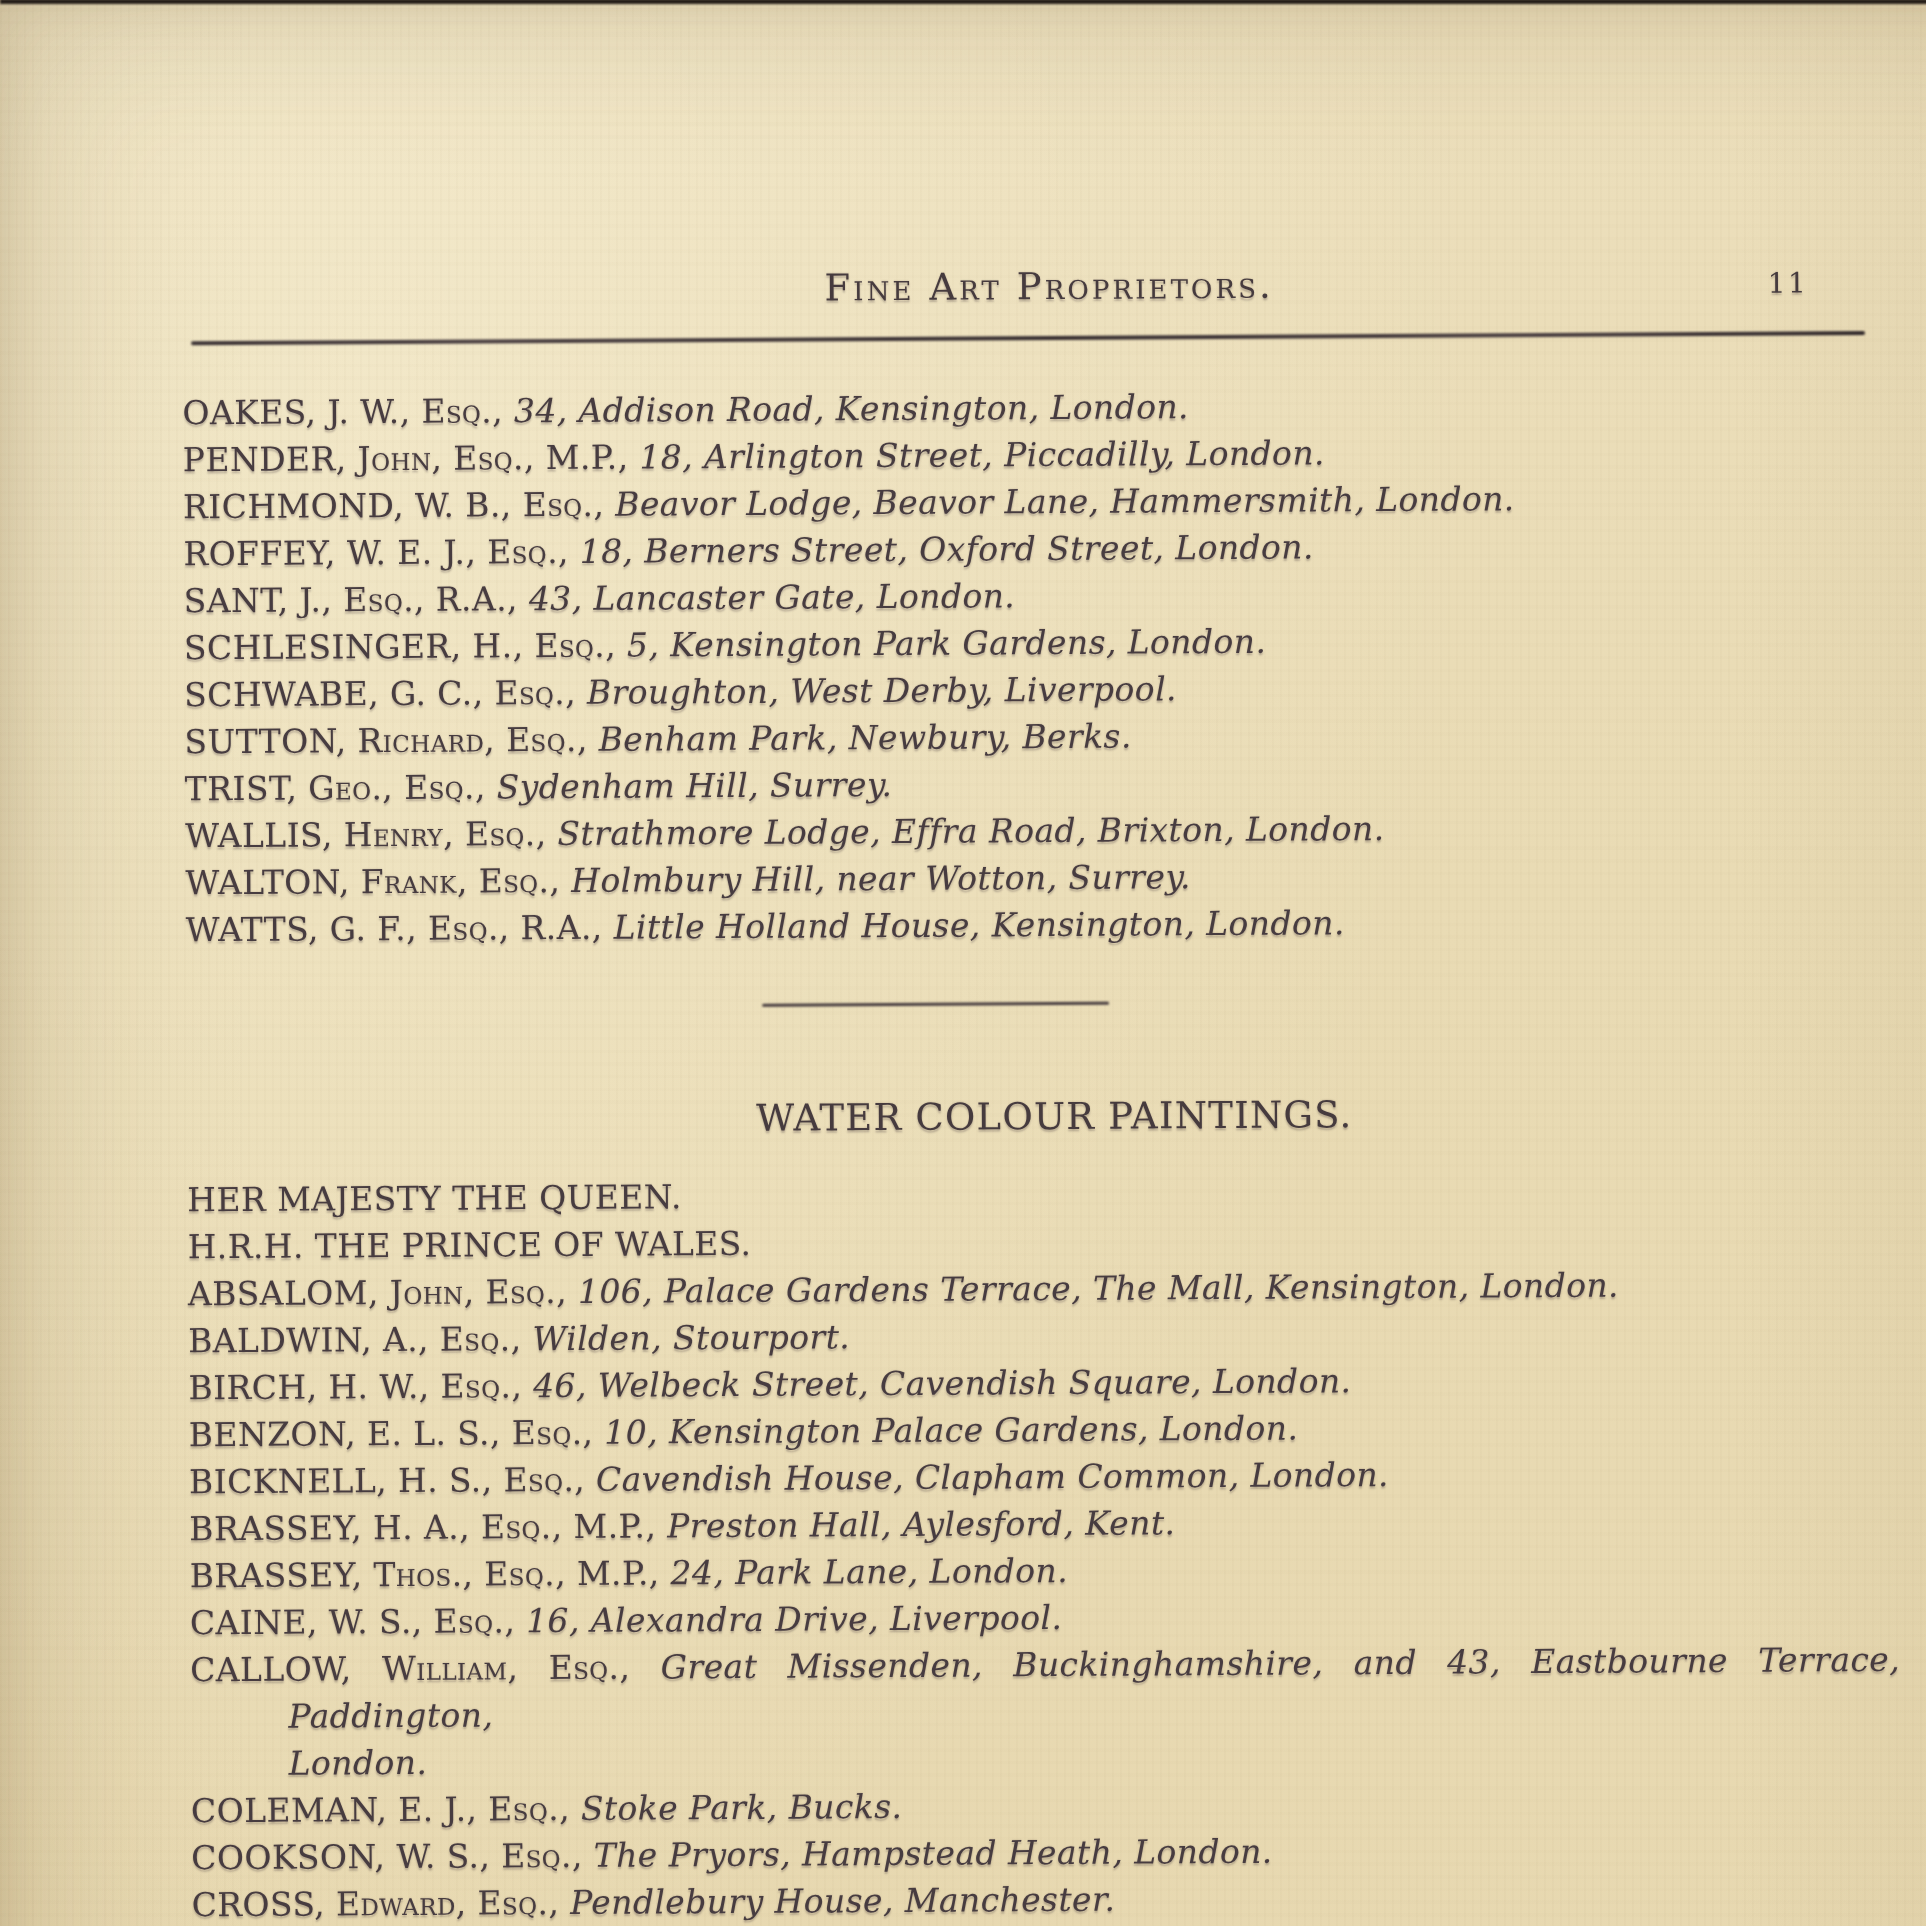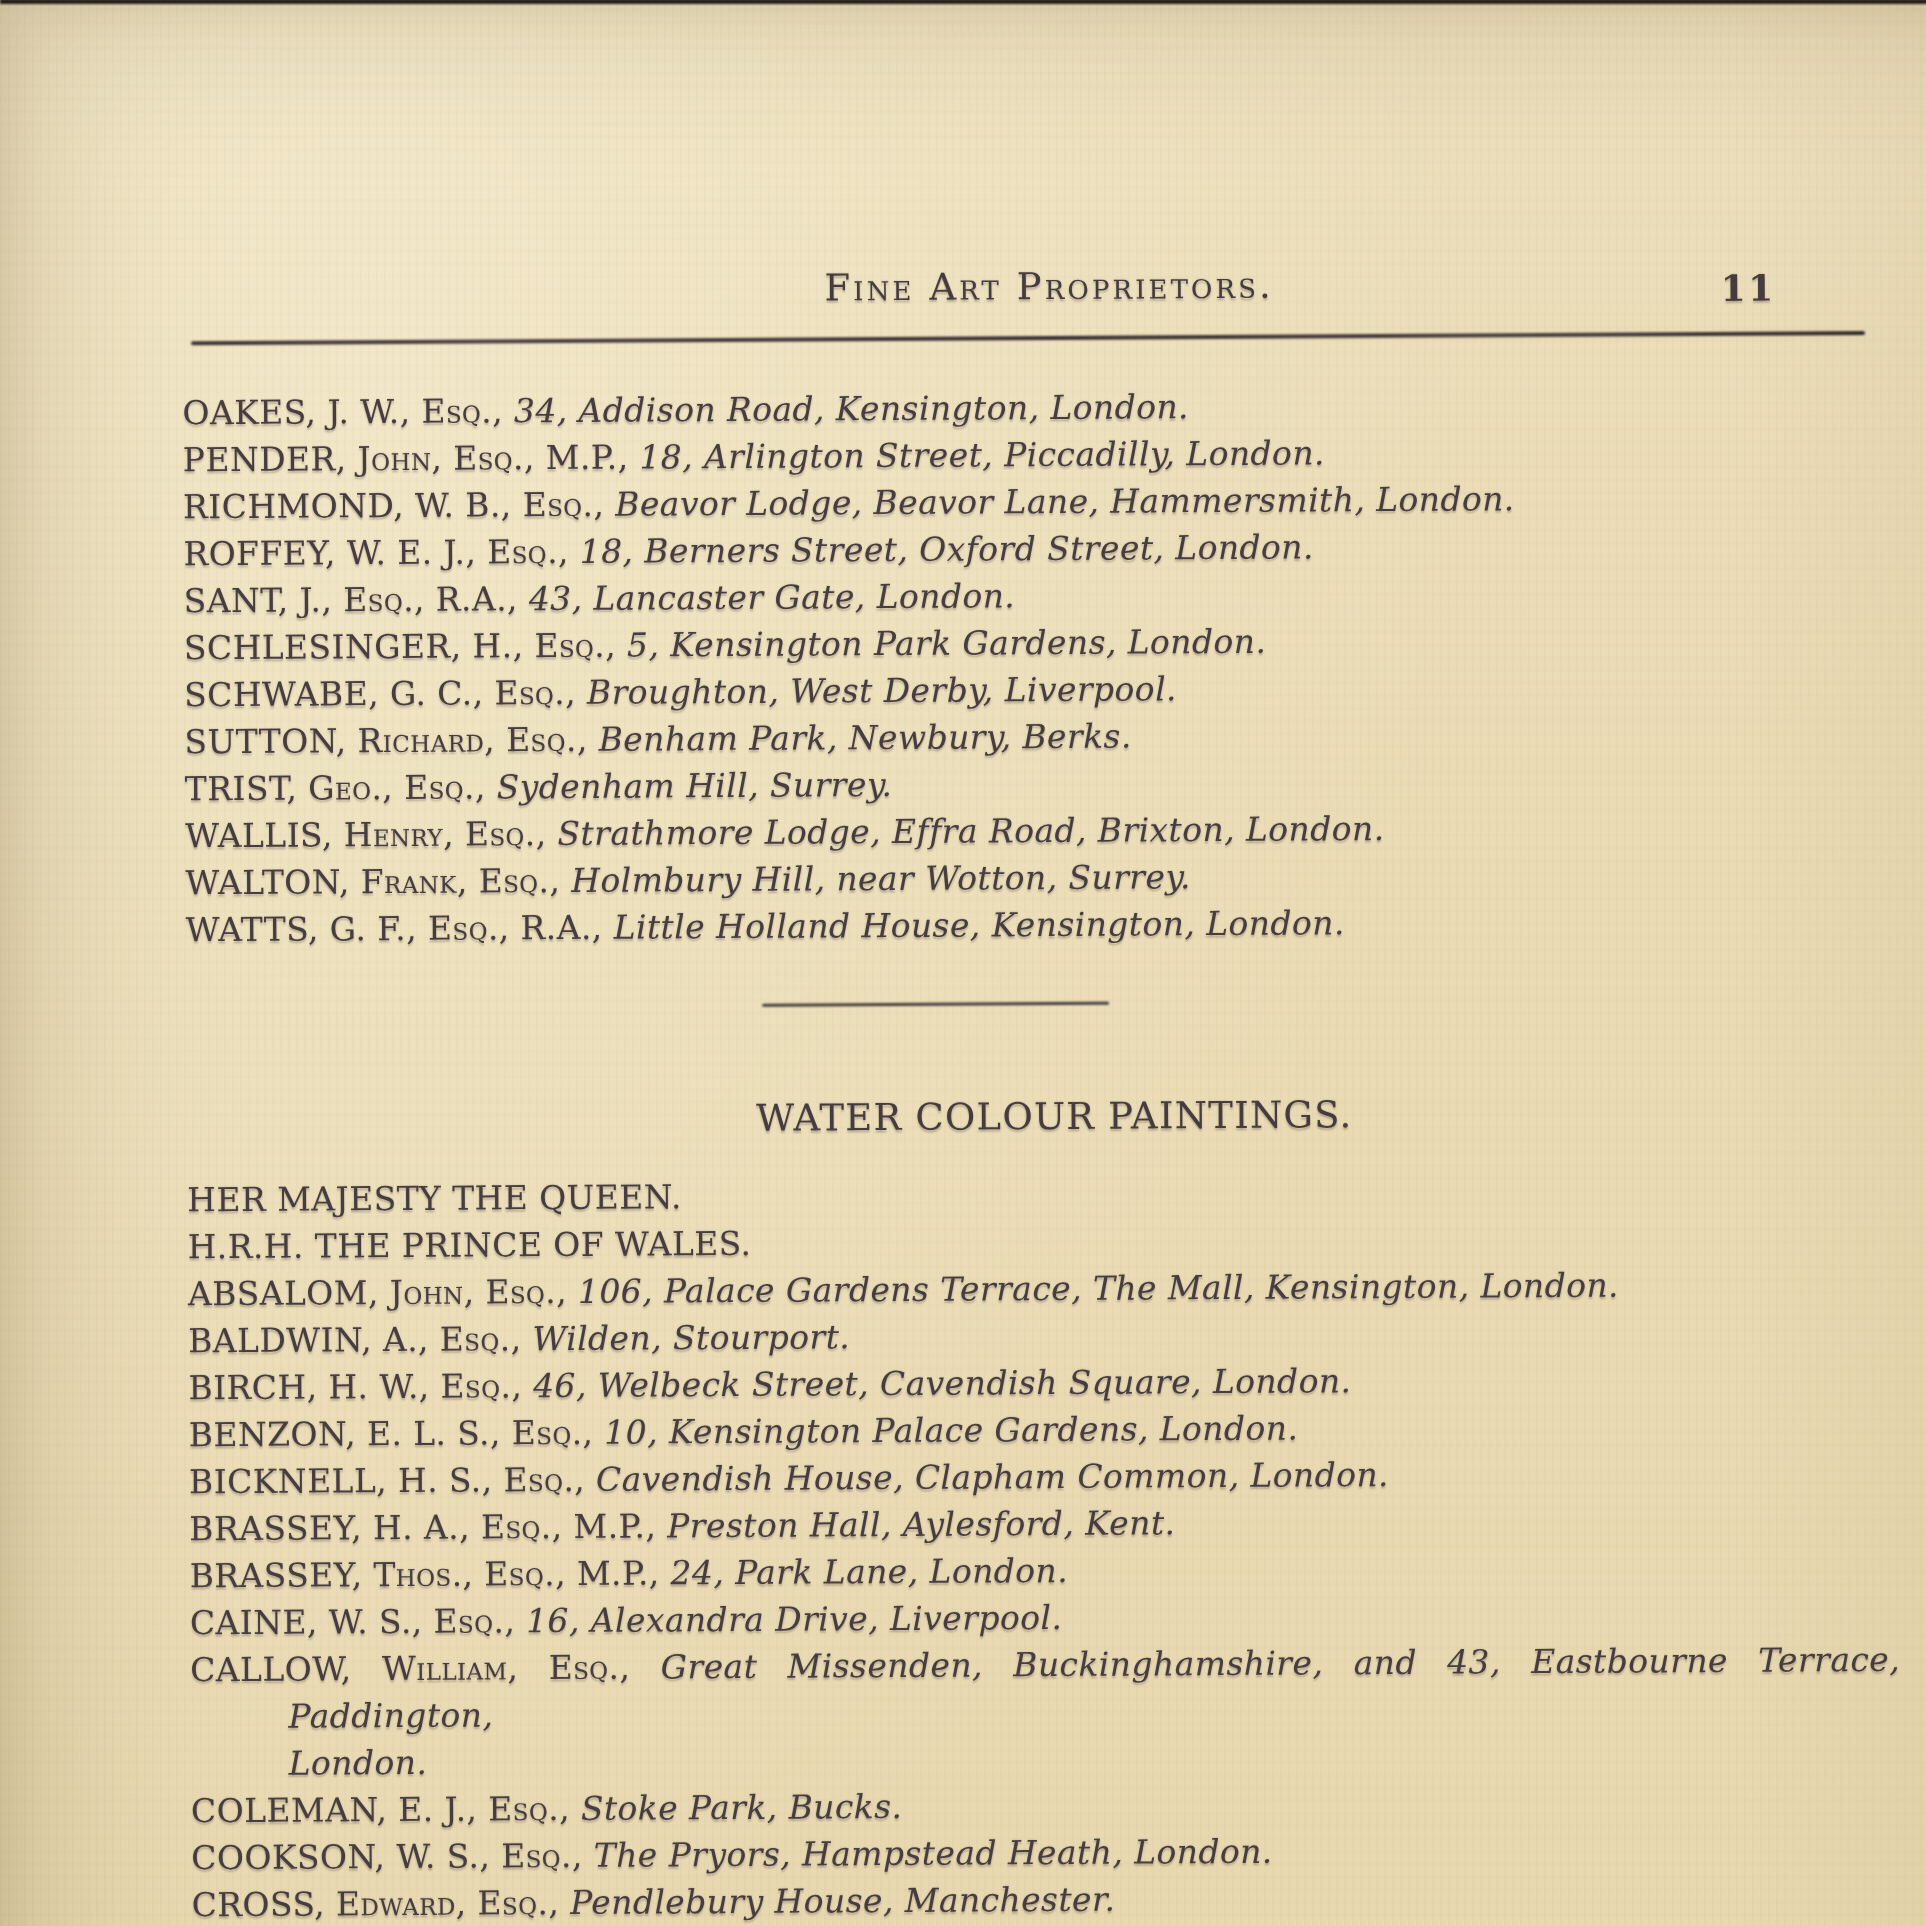--- a/index.html
+++ b/index.html
@@ -31,22 +31,22 @@
   .rotated{position:absolute;inset:0;transform:rotate(-0.35deg);transform-origin:50% 50%;}
 
   .print{ text-shadow:0 2.3px 1.9px rgba(70,56,58,0.30), 0 -0.8px 1.2px rgba(70,56,58,0.12); }
 
   .running-header{position:absolute;top:265px;left:0;width:100%;text-align:center;}
   .running-title{
     font-variant-caps:small-caps;
     font-size:37px;letter-spacing:3.1px;color:#463b3e;
   }
   .page-number{
-    position:absolute;left:1728px;top:271px;
-    font-size:36px;letter-spacing:2.3px;color:#463b3e;font-weight:bold;
+    position:absolute;left:1775px;top:271px;
+    font-size:28px;letter-spacing:2.3px;color:#463b3e;
   }
   .header-rule{
     position:absolute;top:336px;left:198px;width:1674px;height:3.5px;
     background:linear-gradient(90deg,#3b3234 0%,#4a3f41 18%,#352d2f 52%,#4a3f41 80%,#2f2729 100%);
     border-radius:1.9px;filter:blur(0.8px);
   }
 
   .entries{position:absolute;left:189px;width:1710px;font-size:33px;line-height:47px;letter-spacing:0.4px;}
   .list-one{top:384px;}
   .list-two{top:1171px;}

